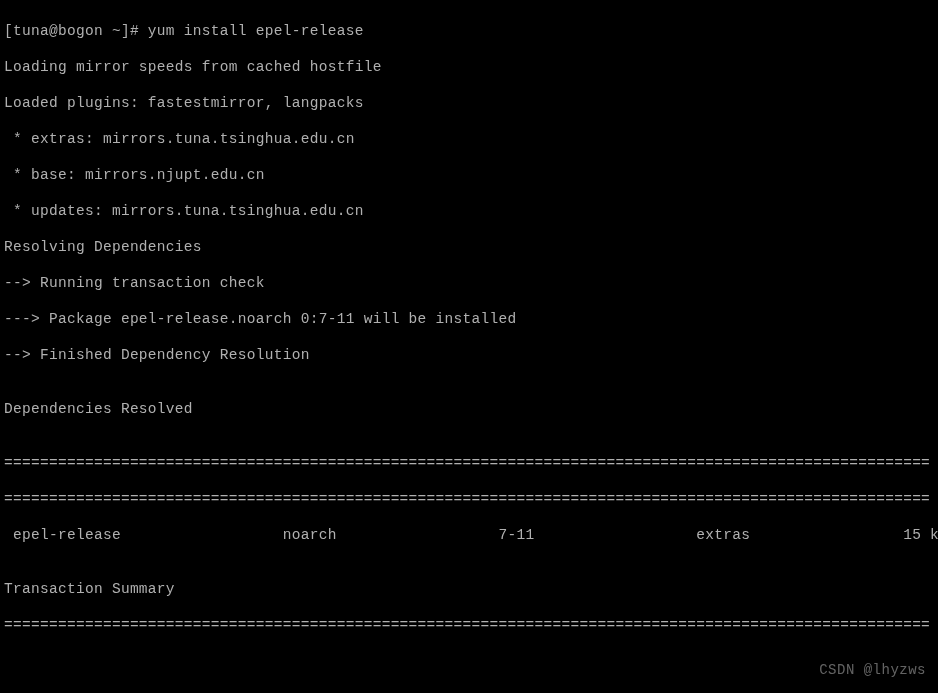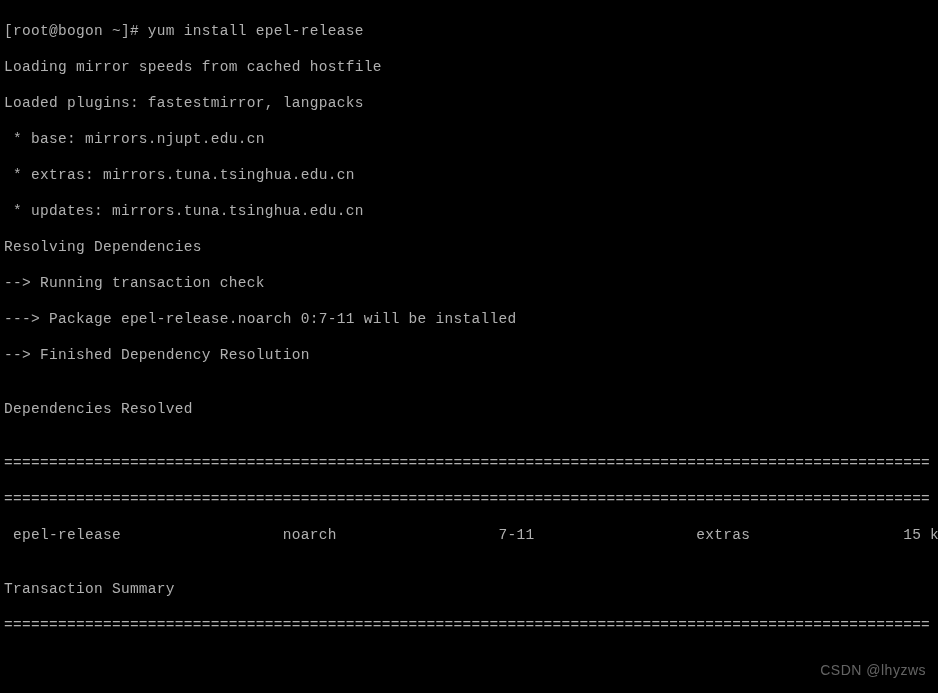--- a/index.html
+++ b/index.html
@@ -26,34 +26,34 @@
     }
     .line {
       white-space: pre;
     }
     .watermark {
       position: absolute;
       bottom: 14px;
       right: 12px;
       color: rgba(220,220,220,0.45);
       font-size: 14px;
-      font-family: Liberation Sans, sans-serif;
+      font-family: Liberation Mono, monospace;
       letter-spacing: 0.5px;
       text-align: center;
     }
   </style>
 </head>
 <body>
 
 <div class="terminal">
-<div class="line">[root@bogon ~]# yum install epel-release</div>
+<div class="line">[tuna@bogon ~]# yum install epel-release</div>
 <div class="line">Loading mirror speeds from cached hostfile</div>
 <div class="line">Loaded plugins: fastestmirror, langpacks</div>
+<div class="line"> * extras: mirrors.tuna.tsinghua.edu.cn</div>
 <div class="line"> * base: mirrors.njupt.edu.cn</div>
-<div class="line"> * extras: mirrors.tuna.tsinghua.edu.cn</div>
 <div class="line"> * updates: mirrors.tuna.tsinghua.edu.cn</div>
 <div class="line">Resolving Dependencies</div>
 <div class="line">--&gt; Running transaction check</div>
 <div class="line">---&gt; Package epel-release.noarch 0:7-11 will be installed</div>
 <div class="line">--&gt; Finished Dependency Resolution</div>
 <div class="line"></div>
 <div class="line">Dependencies Resolved</div>
 <div class="line"></div>
 <div class="line">=======================================================================================================</div>
 <div class="line">=======================================================================================================</div>

